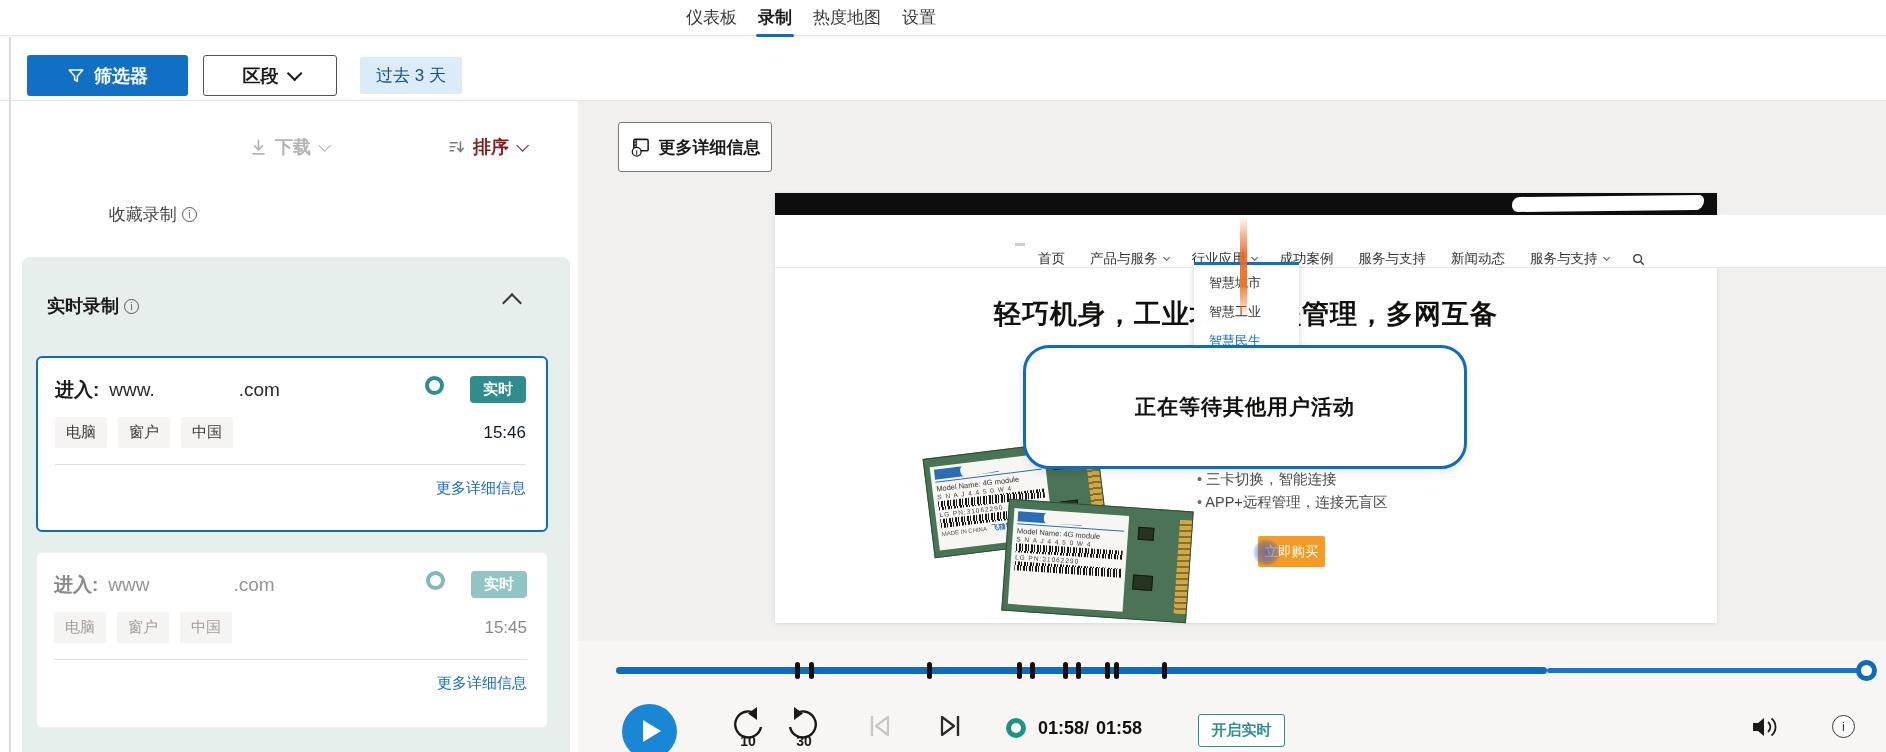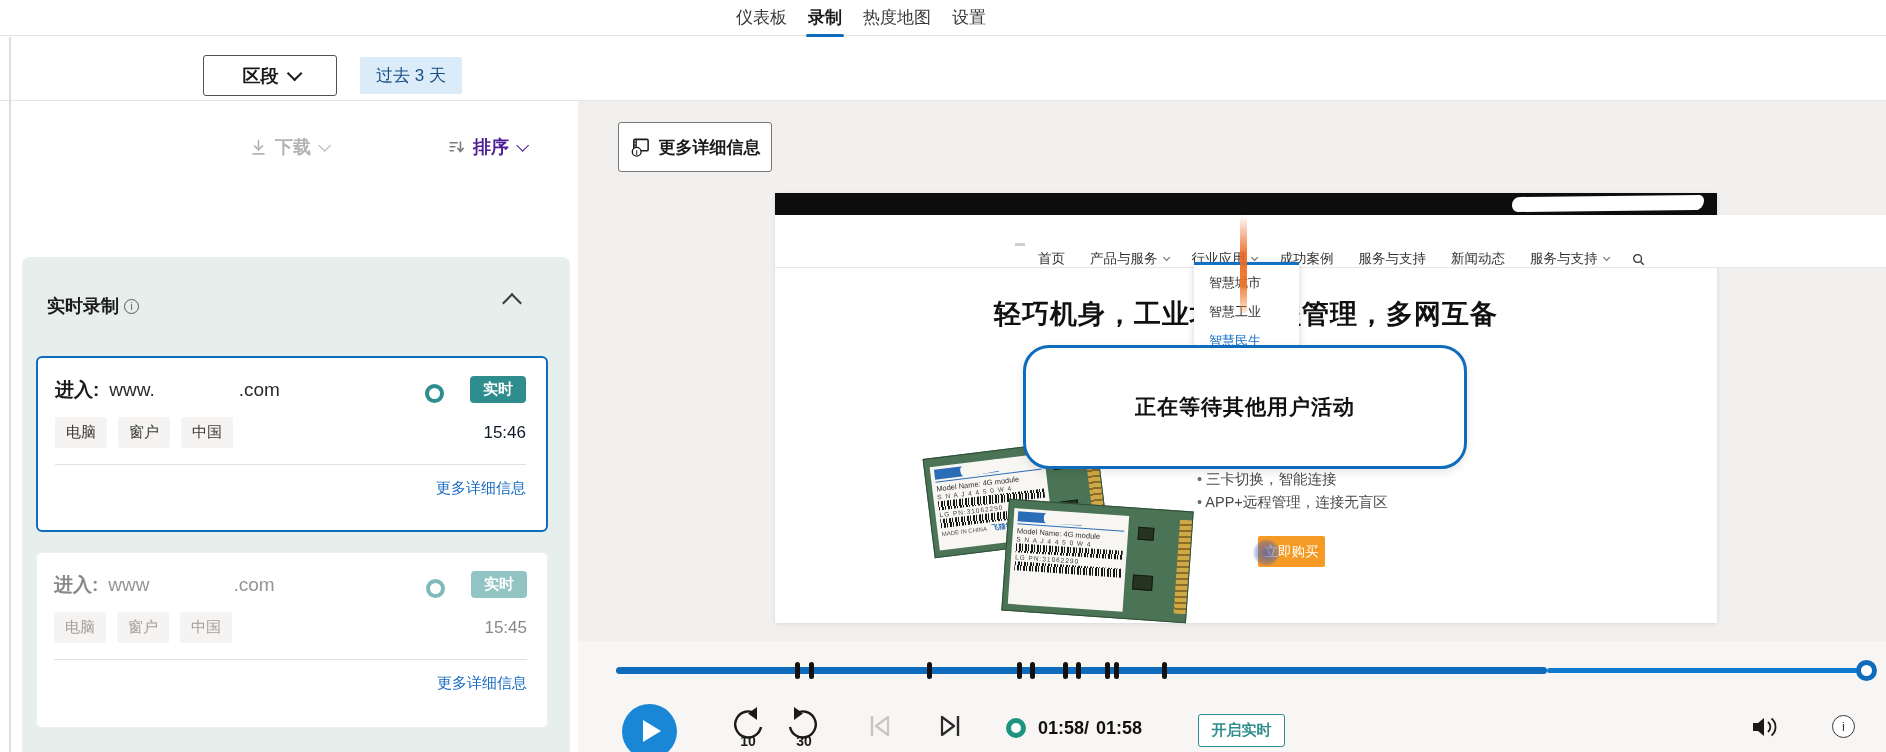--- a/index.html
+++ b/index.html
@@ -3,61 +3,61 @@
 <meta charset="utf-8">
 <style>
   * { margin:0; padding:0; box-sizing:border-box; }
   body { font-family:"Liberation Sans","DejaVu Sans",sans-serif; background:#fff; }
   .screen { position:relative; width:1886px; height:752px; background:#fff; overflow:hidden; }
 
   .corner-mark { position:absolute; left:0; top:0; width:14px; height:9px; background:#111; }
 
   
   .topnav { position:absolute; left:0; top:0; width:1886px; height:36px; background:#fff; border-bottom:1px solid #e6e4e2; }
-  .topnav .nav-row { position:absolute; left:736px; top:6px; display:flex; gap:21px; }
+  .topnav .nav-row { position:absolute; left:686px; top:6px; display:flex; gap:21px; }
   .nav-item { font-size:17px; color:#3b3a39; cursor:pointer; padding-bottom:8px; position:relative; }
   .nav-item.active { font-weight:700; color:#1b1a19; }
   .nav-item.active:after { content:""; position:absolute; left:-2px; right:-2px; bottom:0; height:3px; background:#0f6cbd; border-radius:2px; }
 
   
   .filterbar { position:absolute; left:0; top:37px; width:1886px; height:64px; background:#fff; border-bottom:1px solid #e6e4e2; }
   .filter-btn { position:absolute; left:27px; top:18px; width:161px; height:41px; background:#1170c4; color:#fff; font-weight:700; font-size:18px; border:none; border-radius:3px; display:flex; align-items:center; justify-content:center; gap:9px; cursor:pointer; }
   .segment-btn { position:absolute; left:203px; top:18px; width:134px; height:41px; background:#fff; color:#1b1a19; font-weight:700; font-size:18px; border:1px solid #55514e; border-radius:3px; display:flex; align-items:center; justify-content:center; gap:8px; cursor:pointer; }
   .chev { display:inline-block; width:11px; height:11px; border-right:2px solid currentColor; border-bottom:2px solid currentColor; transform:rotate(45deg) translateY(-3px); }
   .date-chip { position:absolute; left:360px; top:20px; height:37px; padding:0 16px; background:#dcebf8; color:#174f86; font-size:17px; display:flex; align-items:center; border-radius:2px; cursor:pointer; }
 
   .v-edge { position:absolute; left:9px; top:37px; width:2px; height:715px; background:#dfddda; }
 
   
   .sidebar { position:absolute; left:11px; top:101px; width:567px; height:651px; background:#fff; }
   .side-toolbar { position:absolute; left:0; top:30px; width:100%; height:40px; }
   .tool-btn { position:absolute; display:flex; align-items:center; gap:7px; font-size:18px; font-weight:700; cursor:pointer; }
   .download-btn { left:238px; top:4px; color:#b5b3b1; }
-  .sort-btn { left:436px; top:4px; color:#4c1d95; }
+  .sort-btn { left:436px; top:4px; color:#7f1d1d; }
   .tool-btn .chev { width:9px; height:9px; border-width:1.5px; }
 
   .tabs { position:absolute; left:0; top:92px; width:100%; height:56px; display:flex; }
   .tab { width:50%; text-align:center; font-size:17px; color:#484644; padding-top:10px; cursor:pointer; position:relative; }
   .tab.active { font-weight:700; color:#1b1a19; }
   .tab.active .tab-line { position:absolute; left:22px; right:48px; bottom:2px; height:5px; background:#0f6cbd; border-radius:3px; }
   .info-i { display:inline-flex; width:15px; height:15px; border:1.3px solid #5a5856; border-radius:50%; font-size:10px; font-style:normal; align-items:center; justify-content:center; color:#5a5856; vertical-align:2px; margin-left:5px; font-weight:400; }
 
   .panel { position:absolute; left:11px; top:156px; width:548px; height:495px; background:#e7efed; border-radius:8px 8px 0 0; }
   .panel-header { position:absolute; left:25px; top:37px; width:500px; display:flex; align-items:center; }
   .panel-title { font-size:18px; font-weight:700; color:#1b1a19; }
   .collapse-chev { position:absolute; right:28px; top:2px; width:14px; height:14px; border-left:2px solid #3b3a39; border-top:2px solid #3b3a39; transform:rotate(45deg); cursor:pointer; }
 
   .card { position:absolute; left:14px; width:512px; height:176px; background:#fff; border-radius:6px; padding:18px 20px 0 17px; }
   .card.selected { top:99px; border:2.5px solid #0f6cbd; }
   .card.dim { top:295px; border:1px solid #f1efed; }
   .card-row1 { display:flex; align-items:center; }
   .card-prefix { font-size:19px; font-weight:700; color:#1b1a19; }
   .card-url { font-size:19px; color:#2b2a29; margin-left:10px; }
   .url-gap { display:inline-block; width:84px; }
-  .card-right { margin-left:auto; display:flex; align-items:flex-end; gap:26px; }
+  .card-right { margin-left:auto; display:flex; align-items:flex-start; gap:26px; }
   .live-ring { width:19px; height:19px; border:4.5px solid #2f8d8d; border-radius:50%; background:#fff; }
   .live-badge { background:#2f8d8d; color:#fff; font-weight:700; font-size:15px; padding:4px 13px; border-radius:4px; }
   .card-row2 { display:flex; align-items:center; margin-top:14px; }
   .tag { background:#f5f4f2; color:#3b3a39; font-size:15px; padding:6px 11px; margin-right:11px; border-radius:2px; }
   .card-time { margin-left:auto; font-size:17px; color:#0f172a; }
   .card-div { border-top:1px solid #e3e1df; margin:16px 0 0 0; }
   .card-link-row { text-align:right; margin-top:14px; }
   .card-link { color:#176bc1; font-size:15px; cursor:pointer; }
   .card.dim .card-prefix { color:#8a8886; }
   .card.dim .card-url { color:#979593; }
@@ -144,20 +144,26 @@
   <header class="topnav">
     <div class="nav-row">
       <div class="nav-item">仪表板</div>
       <div class="nav-item active">录制</div>
       <div class="nav-item">热度地图</div>
       <div class="nav-item">设置</div>
     </div>
   </header>
 
   <div class="filterbar">
+    <button class="filter-btn">
+      <svg width="18" height="18" viewBox="0 0 24 24">
+          <path d="M3 4h18l-7.2 8.2V19l-3.6-2v-4.8L3 4z" fill="none" stroke="#fff" stroke-width="2" stroke-linejoin="round"></path>
+        </svg>
+      <span>筛选器</span>
+    </button>
     <button class="segment-btn">
       <span>区段</span>
       <span class="chev"></span>
     </button>
     <div class="date-chip">
       <span>过去 3 天</span>
     </div>
   </div>
 
   <div class="v-edge"></div>
@@ -174,20 +180,23 @@
       <div class="tool-btn sort-btn">
         <svg width="19" height="19" viewBox="0 0 24 24">
             <path d="M4 6h9M4 11h6M4 16h4M17 5v12m-3.5-4 3.5 4 3.5-4" fill="none" stroke="#7e7c7a" stroke-width="2" stroke-linecap="round"></path>
           </svg>
         <span>排序</span>
         <span class="chev"></span>
       </div>
     </div>
 
     <div class="tabs">
+      <div class="tab">
+        <span>收藏录制</span><span class="info-i">i</span>
+      </div>
     </div>
 
     <div class="panel">
       <div class="panel-header">
         <span class="panel-title">实时录制</span>
           <span class="info-i">i</span>
         <span class="collapse-chev"></span>
       </div>
 
       <div class="card selected">

